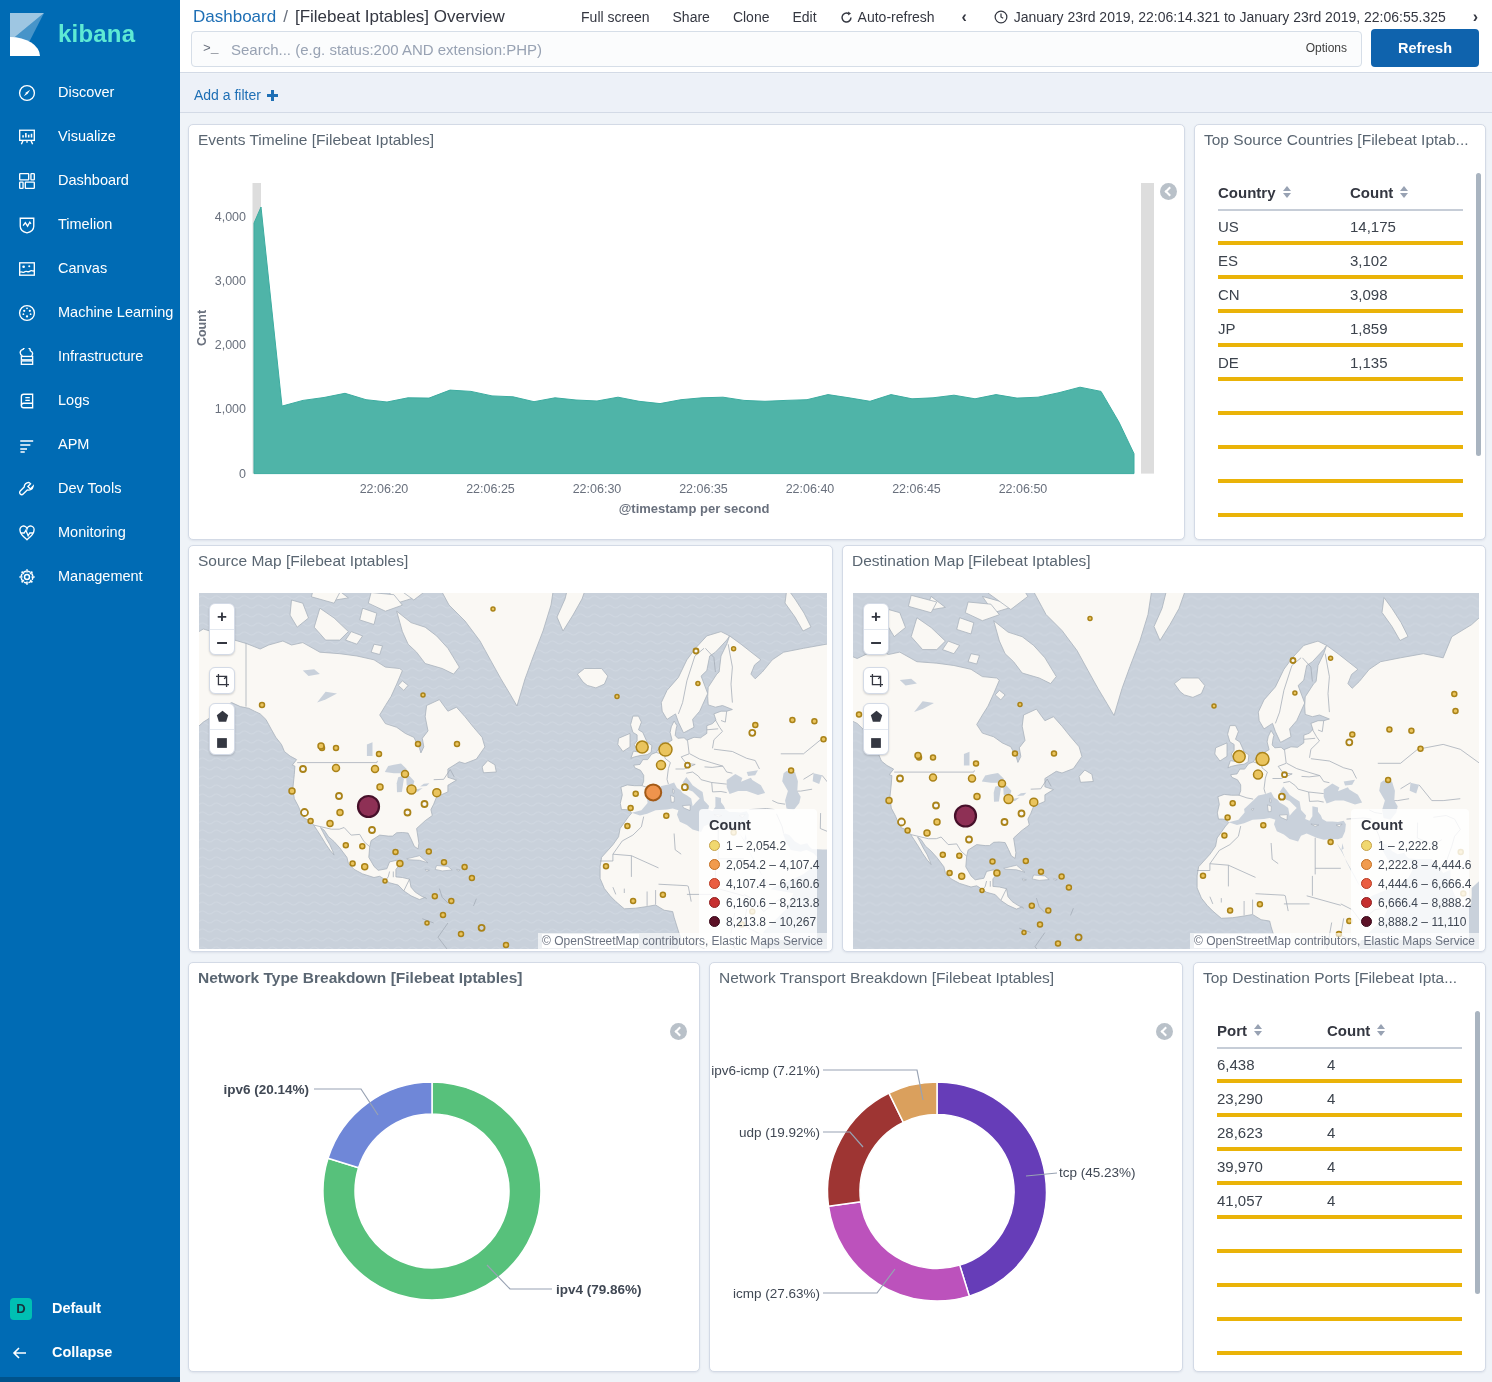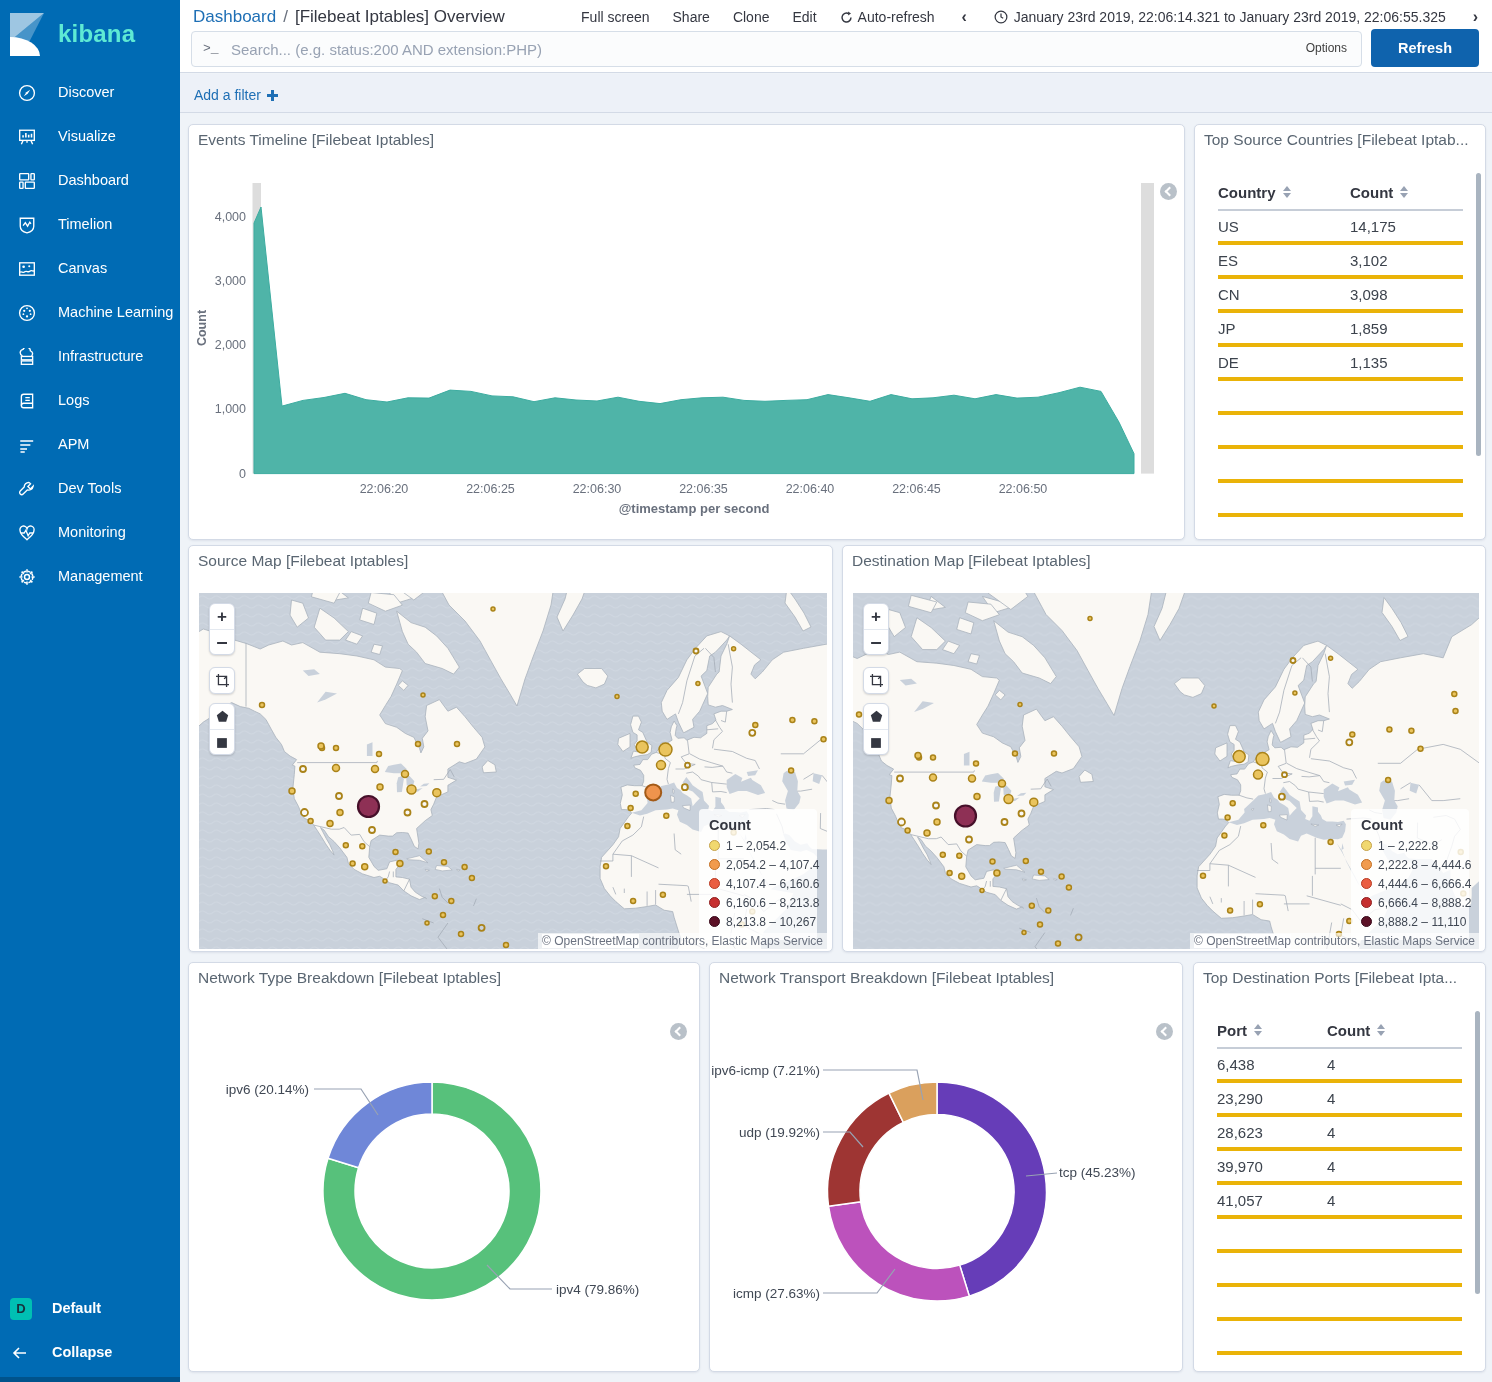--- a/index.html
+++ b/index.html
@@ -467,21 +467,21 @@
         <div class="lr"><span class="dot" style="background:#f1d86f;border:1.5px solid #c5a24a;"></span>1 – 2,222.8</div>
         <div class="lr"><span class="dot" style="background:#f19b4e;border:1.5px solid #c26f23;"></span>2,222.8 – 4,444.6</div>
         <div class="lr"><span class="dot" style="background:#ea5e42;border:1.5px solid #b83a22;"></span>4,444.6 – 6,666.4</div>
         <div class="lr"><span class="dot" style="background:#c62f2f;border:1.5px solid #8f1f1f;"></span>6,666.4 – 8,888.2</div>
         <div class="lr"><span class="dot" style="background:#5c1126;border:1.5px solid #38091a;"></span>8,888.2 – 11,110</div>
       </div>
       <div class="attrib"><span class="chip">© OpenStreetMap</span> contributors, Elastic Maps Service</div>
     </div>
   </div>
 
-  <div class="panel" style="left:8px;top:962px;width:512px;height:410px;">
+  <div class="panel" style="left:8px;top:962px;width:512px;height:410px;font-weight:bold;">
     <div class="ptitle">Network Type Breakdown [Filebeat Iptables]</div>
     <div class="backbtn" style="left:481px;top:60px;"></div>
     <svg width="510" height="408" viewBox="0 0 510 408" style="position:absolute;left:0;top:0;">
       <path d="M243.0,119.0 A109,109 0 1 1 139.0,195.2 L169.6,204.8 A77,77 0 1 0 243.0,151.0 Z" fill="#57c17b" stroke="#fff" stroke-width="1.5"></path>
       <path d="M139.0,195.2 A109,109 0 0 1 243.0,119.0 L243.0,151.0 A77,77 0 0 0 169.6,204.8 Z" fill="#6f87d8" stroke="#fff" stroke-width="1.5"></path>
       <g fill="none" stroke="#98a2b3" stroke-width="1.2">
         <path d="M125,126 L172,126 L189,152"></path>
         <path d="M298,302 L321,326 L363,326"></path>
       </g>
       <g font-size="13.5" fill="#404854">

